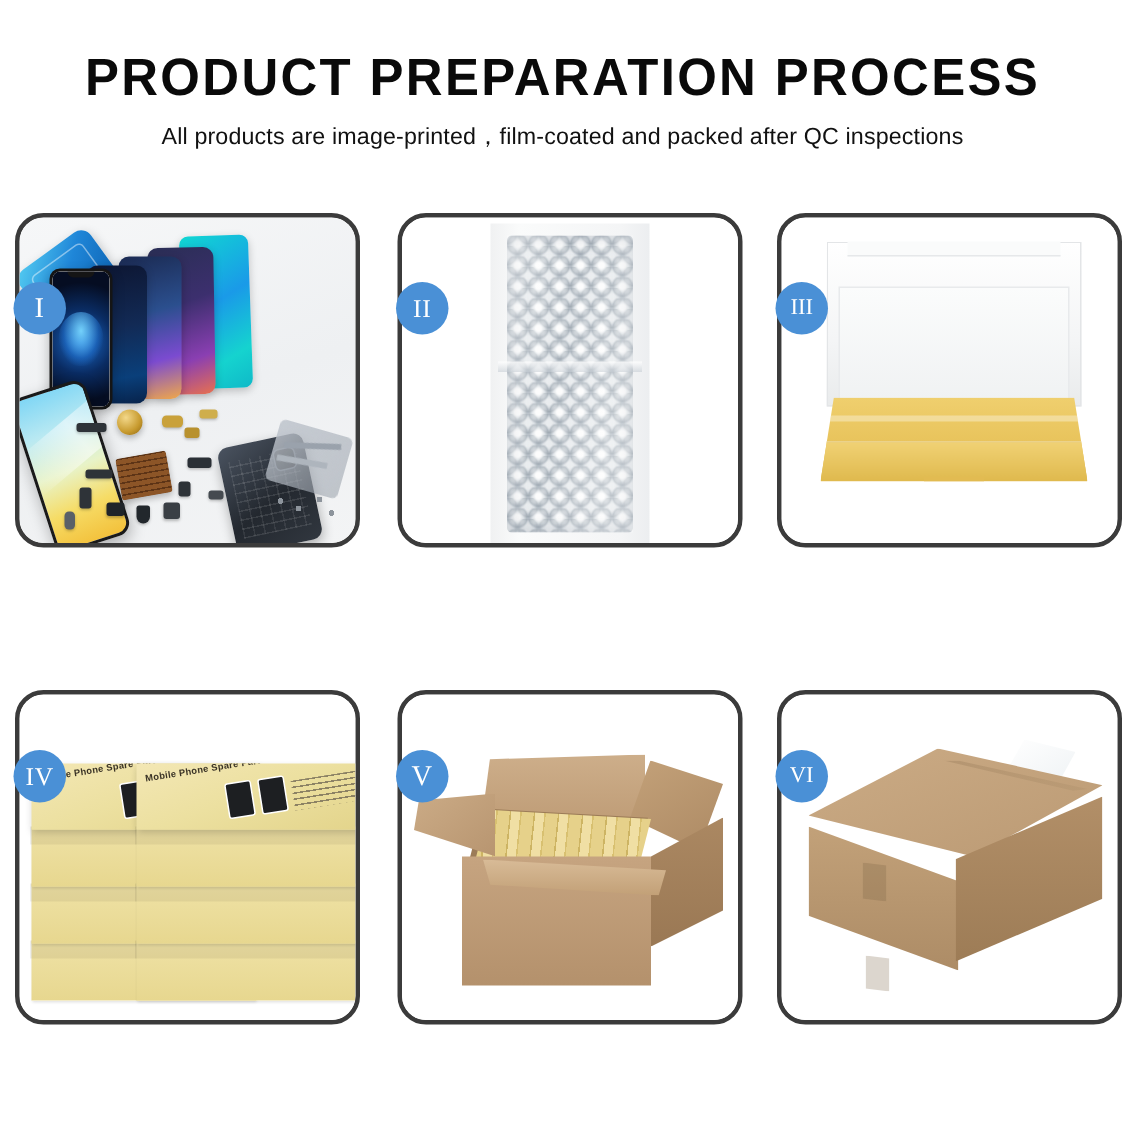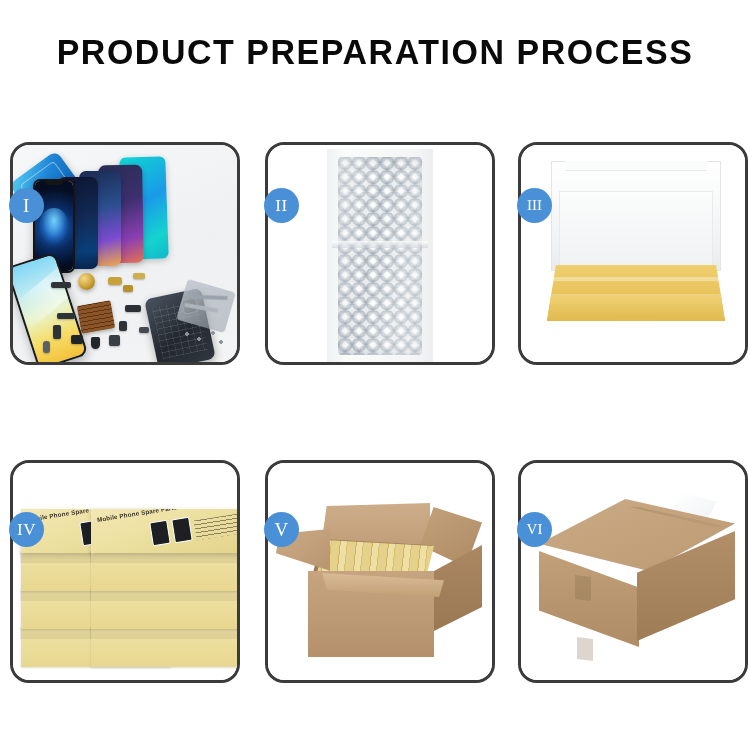--- a/index.html
+++ b/index.html
@@ -46,21 +46,21 @@
     background:#4a90d6;color:#ffffff;
     display:flex;align-items:center;justify-content:center;
     font-family:"Liberation Serif","DejaVu Serif",serif;
     font-size:19px;line-height:1;letter-spacing:.5px;
     z-index:8;
   }
   .b-c0{left:9px;}
   .b-c1{left:264px;}
   .b-c2{left:517px;}
   .b-r0{top:188px;}
-  .b-r1{top:512px;}
+  .b-r1{top:500px;}
   .badge.wide{font-size:17px;}
   .badge.xwide{font-size:15px;letter-spacing:0;}
 
   
   .s1{position:absolute;inset:0;background:linear-gradient(160deg,#f6f7f8 0%,#eef0f2 55%,#f3f4f5 100%);}
   .ph{position:absolute;border-radius:7px;box-shadow:0 2px 6px rgba(0,0,0,.22);}
   .ph.b1{left:108px;top:12px;width:46px;height:102px;border-radius:6px;
         background:linear-gradient(150deg,#10d7d2,#1a9ae8 45%,#15d3cf 78%,#0fb9c8);transform:rotate(-2deg);}
   .ph.b2{left:86px;top:20px;width:44px;height:98px;
         background:linear-gradient(160deg,#2a2e55,#3c2f6e 40%,#8a3fb2 75%,#e8714f);transform:rotate(-1deg);}
@@ -251,20 +251,21 @@
   .c6tab2{position:absolute;left:56px;top:174px;width:16px;height:24px;
       background:rgba(120,95,66,.26);clip-path:polygon(0 0,100% 8%,100% 100%,0 92%);}
 </style>
 </head>
 <body>
 
 <div class="page">
 
   <div class="header">
     <h1 class="title">PRODUCT PREPARATION PROCESS</h1>
+    <p class="subtitle">All products are image-printed，film-coated and packed after QC inspections</p>
   </div>
 
   <div class="grid">
 
     <div class="panel p-c0 r0">
       <div class="inner">
         <div class="s1">
           <div class="film"></div>
           <div class="film-dark"></div>
           <div class="ph b1"></div>

